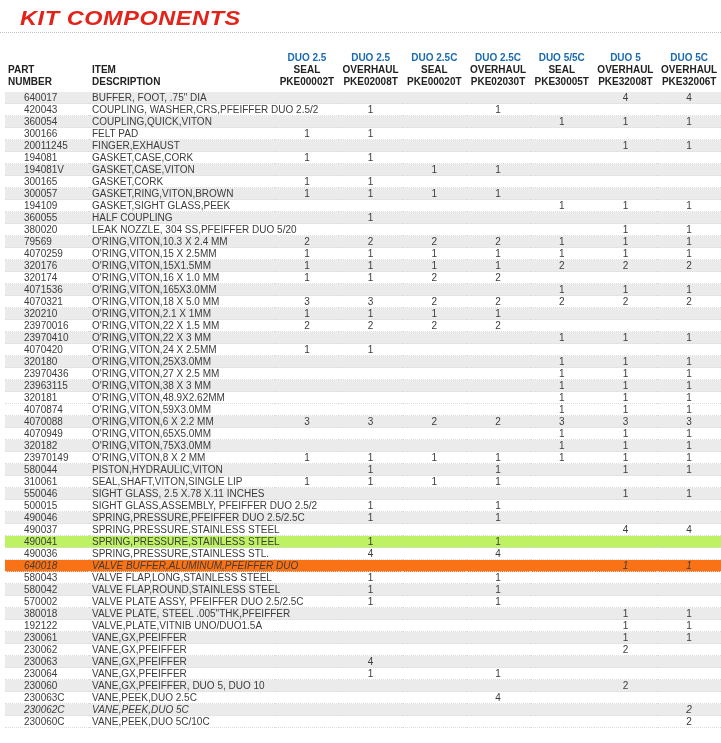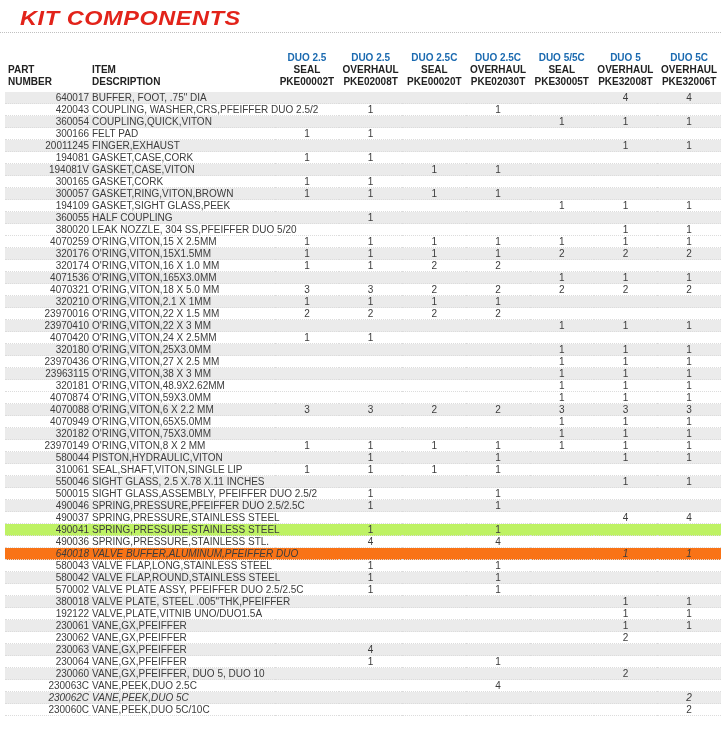--- a/index.html
+++ b/index.html
@@ -54,21 +54,21 @@
     font-size: 10px;
     height: 11px;
     line-height: 11px;
     padding: 0;
     color: #3c3c3c;
     border-bottom: 1px dotted #dcdcdc;
     white-space: nowrap;
     overflow: visible;
   }
   tbody tr.odd { background: #ebebeb; }
-  td.part { padding-left: 19px; text-align: right; }
+  td.part { padding-left: 19px; }
   td.desc { padding-left: 3px; }
   td.qty  { text-align: center; }
 </style>
 </head>
 <body>
 
 <div class="title-bar">
   <span class="page-title" style="color: rgb(226, 35, 26);">KIT COMPONENTS</span>
 </div>
 
@@ -275,20 +275,31 @@
     <td class="part">380020</td>
     <td class="desc">LEAK NOZZLE, 304 SS,PFEIFFER DUO 5/20</td>
     <td class="qty"></td>
     <td class="qty"></td>
     <td class="qty"></td>
     <td class="qty"></td>
     <td class="qty"></td>
     <td class="qty">1</td>
     <td class="qty">1</td>
   </tr>
+      <tr class="odd" style="background: rgb(235, 235, 235);">
+    <td class="part">79569</td>
+    <td class="desc">O'RING,VITON,10.3 X 2.4 MM</td>
+    <td class="qty">2</td>
+    <td class="qty">2</td>
+    <td class="qty">2</td>
+    <td class="qty">2</td>
+    <td class="qty">1</td>
+    <td class="qty">1</td>
+    <td class="qty">1</td>
+  </tr>
       <tr>
     <td class="part">4070259</td>
     <td class="desc">O'RING,VITON,15 X 2.5MM</td>
     <td class="qty">1</td>
     <td class="qty">1</td>
     <td class="qty">1</td>
     <td class="qty">1</td>
     <td class="qty">1</td>
     <td class="qty">1</td>
     <td class="qty">1</td>

